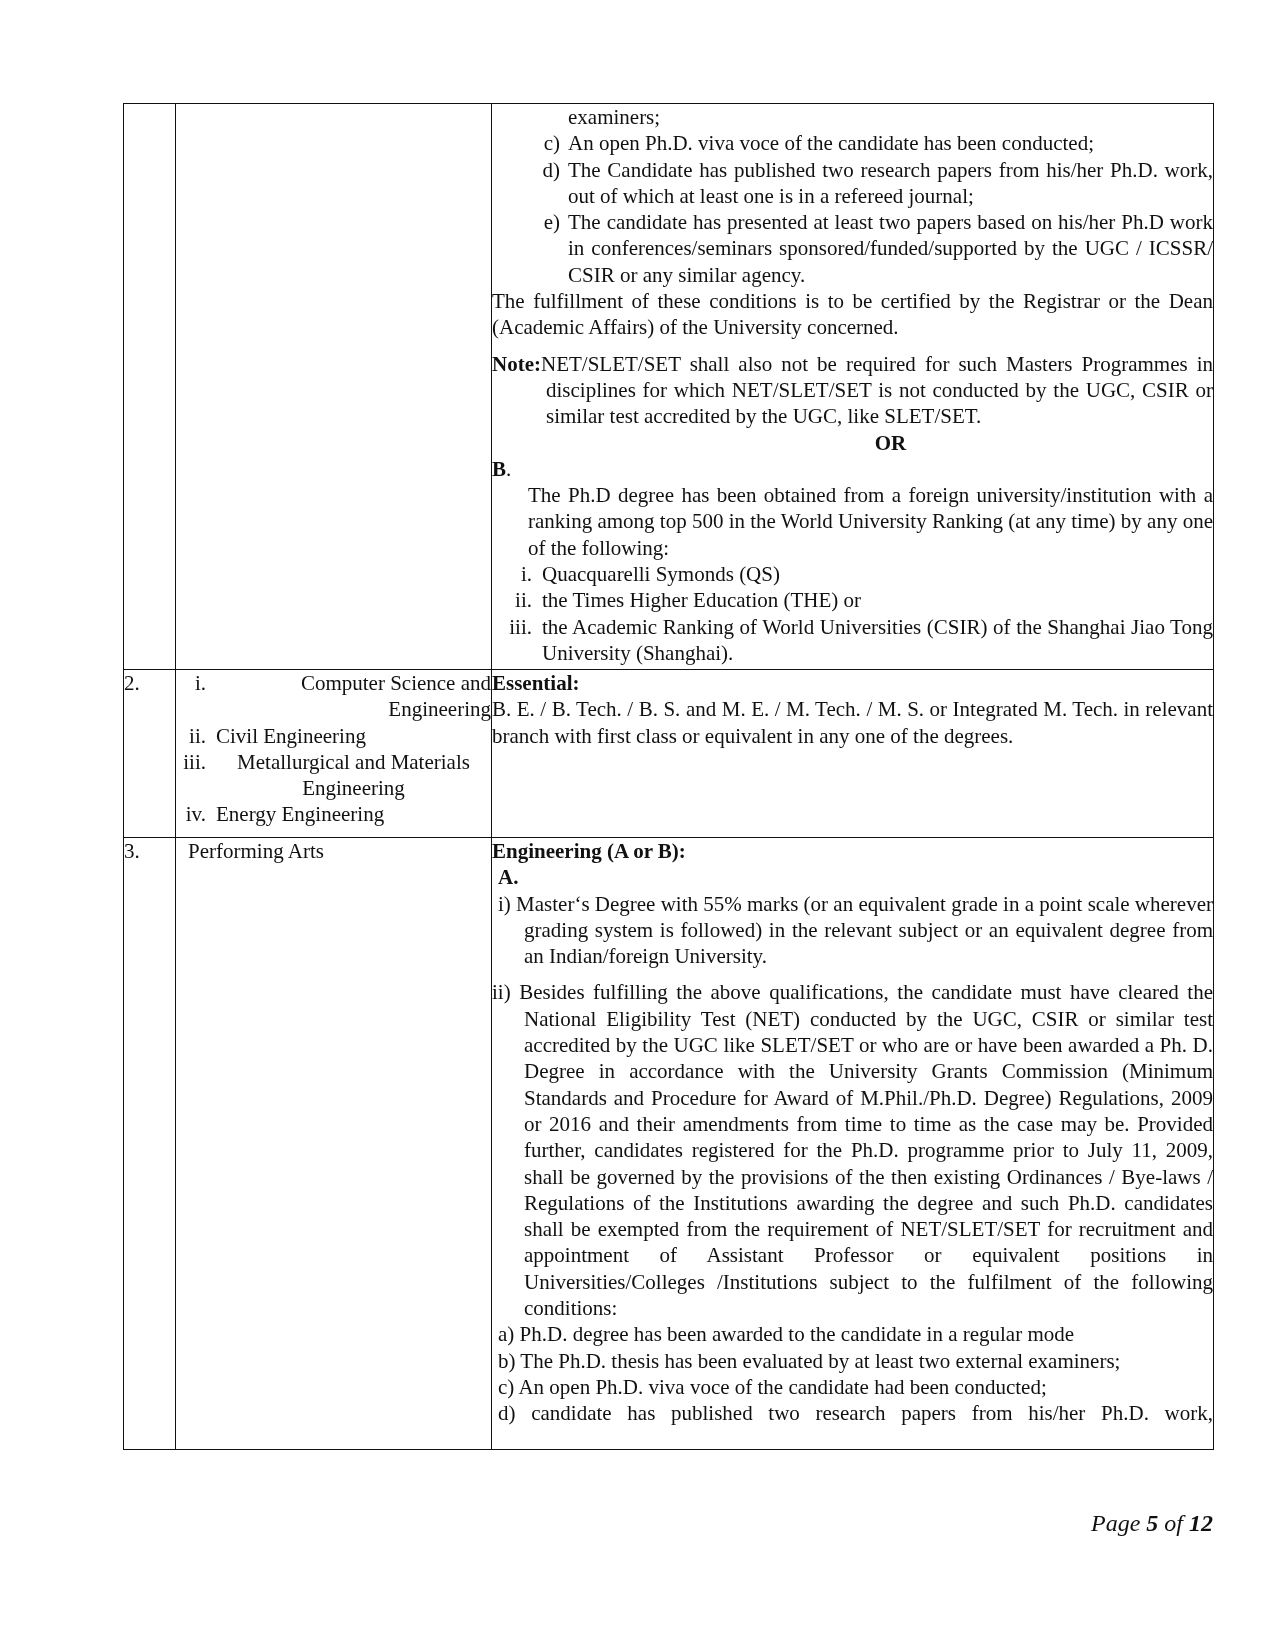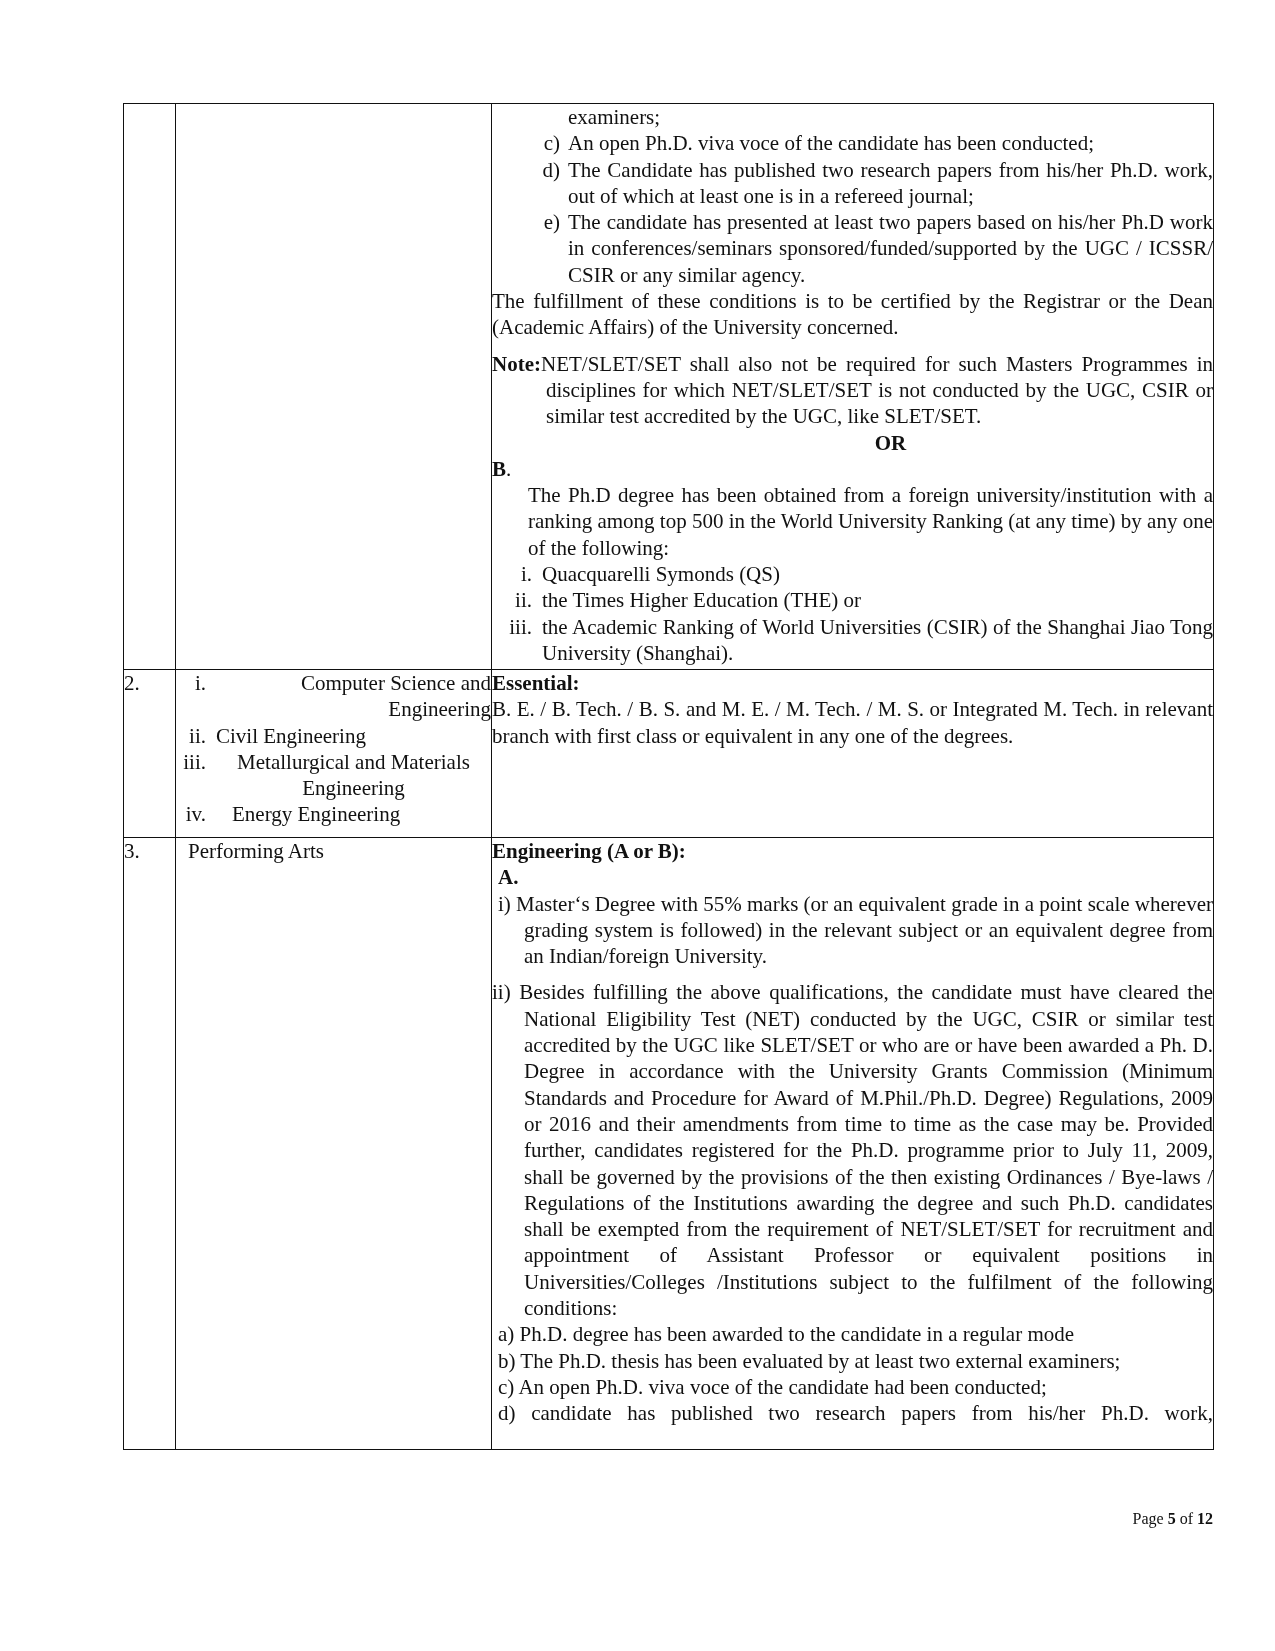--- a/index.html
+++ b/index.html
@@ -15,21 +15,21 @@
   .cat { padding: 2px 6px 0 6px; }
   .elig { padding: 0 12px 2px 10px; text-align: justify; }
   .just { text-align: justify; }
   .hang { padding-left: 34px; text-indent: -34px; text-align: justify; }
   .li { display: flex; text-align: justify; }
   .li .mk { flex: 0 0 auto; text-align: right; }
   .li .tx { flex: 1 1 auto; text-align: justify; }
   b { font-weight: bold; }
   .center { text-align: center; }
   .gap { height: 10px; }
-  .footer { position: absolute; right: 78px; top: 1510px; font-size: 16px; }
+  .footer { position: absolute; right: 78px; top: 1510px; font-size: 24px; font-style: italic; }
 </style>
 </head>
 <body>
 
 <div class="page">
   <table class="main">
     <colgroup>
         <col class="c1">
         <col class="c2">
         <col class="c3">
@@ -85,21 +85,21 @@
         </div>
         <div class="li">
           <span class="mk" style="width:30px;margin-right:10px;">ii.</span>
           <span class="tx" style="text-align:left;">Civil Engineering</span>
         </div>
         <div class="li">
           <span class="mk" style="width:30px;margin-right:10px;">iii.</span>
           <span class="tx" style="text-align:center;">Metallurgical and Materials Engineering</span>
         </div>
         <div class="li">
-          <span class="mk" style="width:30px;margin-right:26px;">iv.</span>
+          <span class="mk" style="width:30px;margin-right:10px;">iv.</span>
           <span class="tx" style="text-align:left;">Energy Engineering</span>
         </div>
       </td>
       <td class="cell elig">
         <div><b>Essential:</b></div>
         <div class="just">B. E. / B. Tech. / B. S. and M. E. / M. Tech. / M. S. or Integrated M. Tech. in relevant branch with first class or equivalent in any one of the degrees.</div>
       </td>
     </tr>
 
     <tr style="height:612px;">

